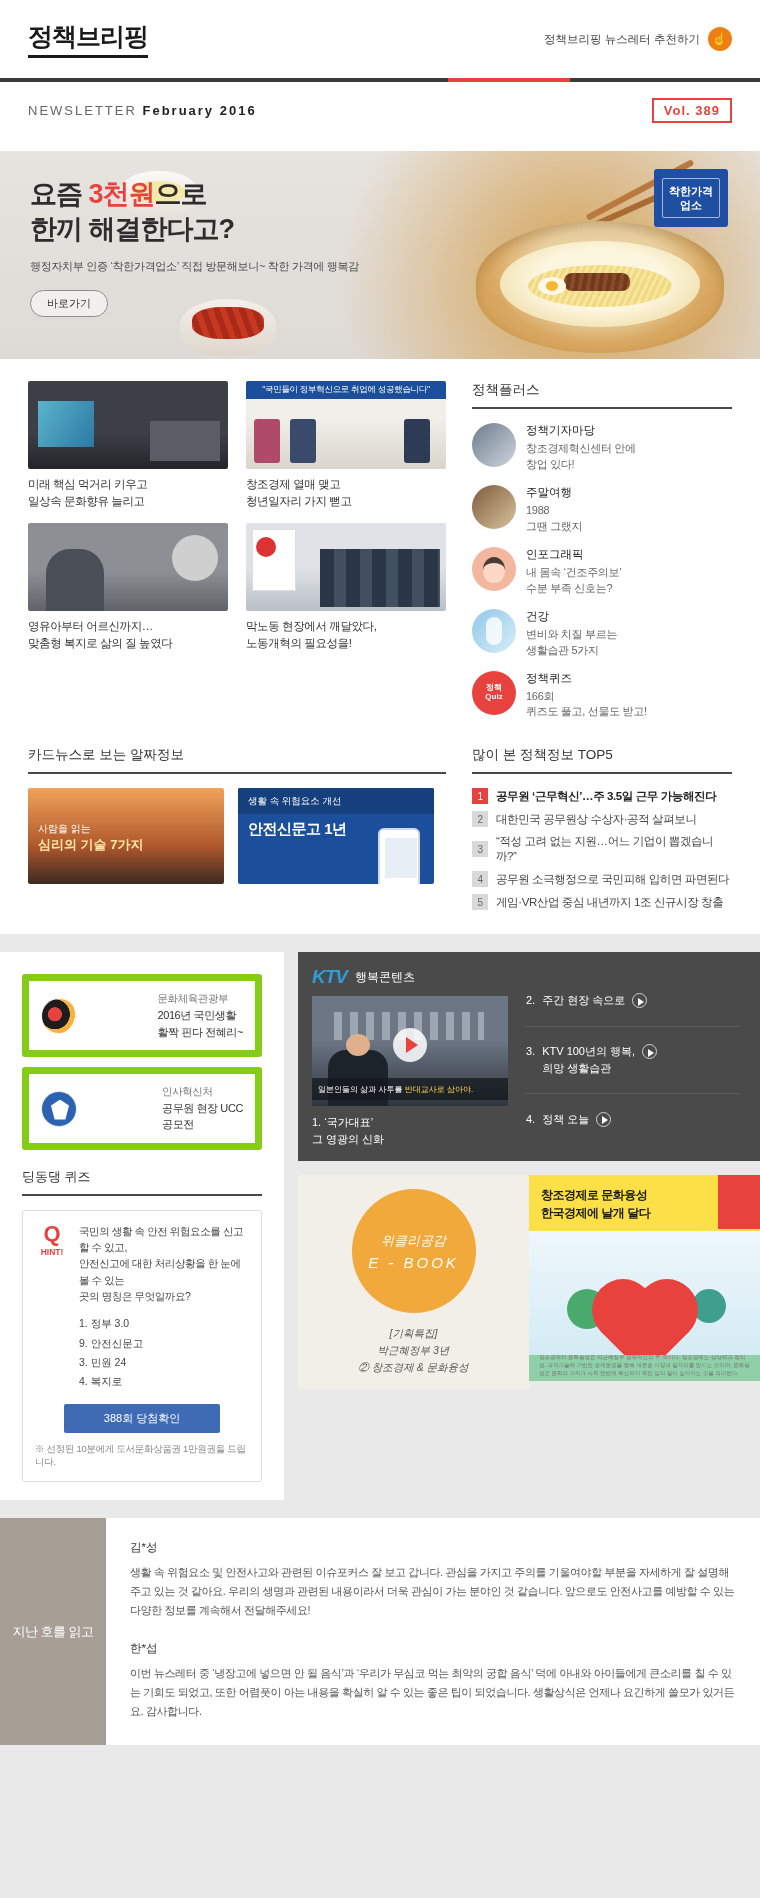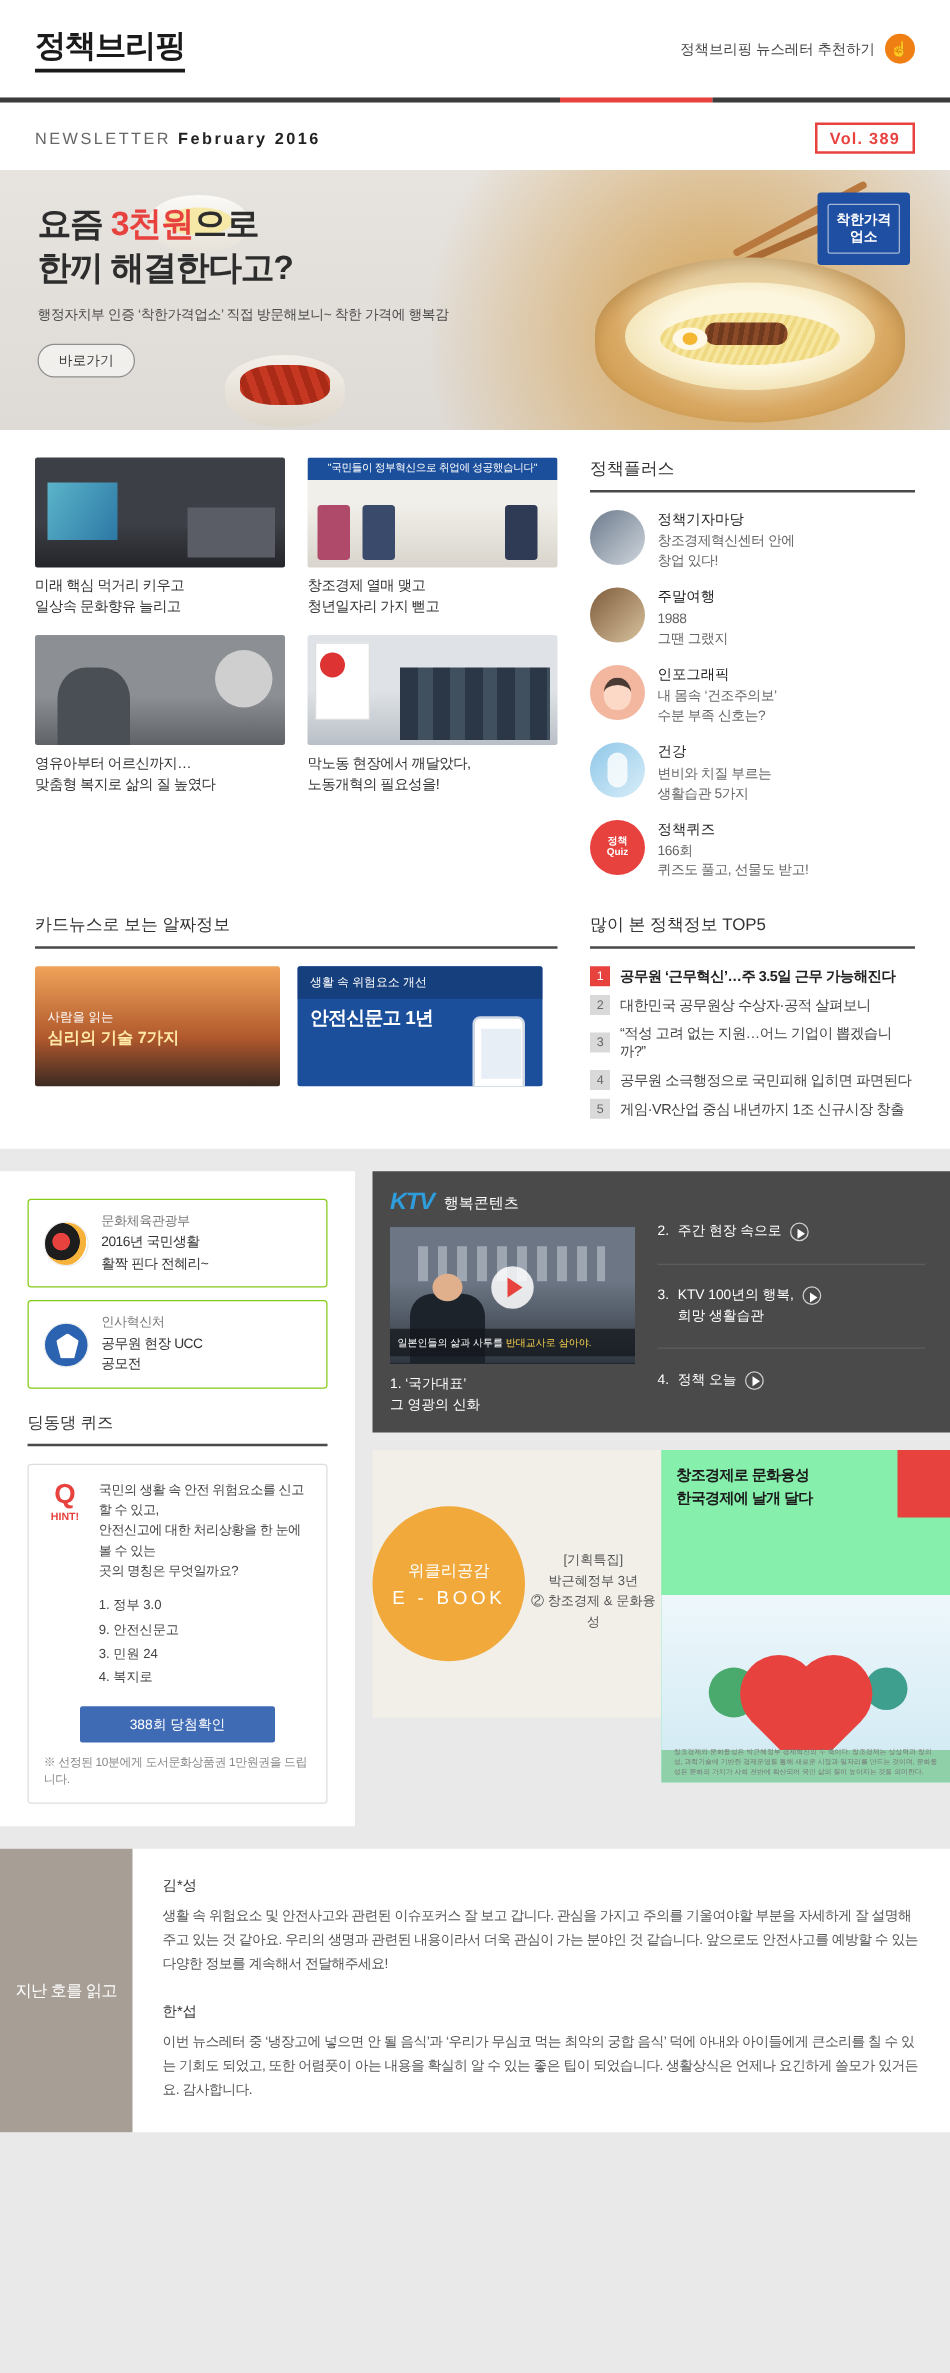--- a/index.html
+++ b/index.html
@@ -25,21 +25,21 @@
     width:24px;height:24px;border-radius:50%;background:#f07f13;color:#fff;
     display:flex;align-items:center;justify-content:center;font-size:12px;
   }
 
   .rulebar { display:flex; height:4px; }
   .rulebar .r1 { flex: 0 0 59%; background:#3b3b3b; }
   .rulebar .r2 { flex: 0 0 16%; background:#e8423f; }
   .rulebar .r3 { flex: 1; background:#3b3b3b; }
 
   
-  .nl-strip { background:#fff; padding: 16px 28px 13px 28px; display:flex; align-items:center; justify-content:space-between; }
+  .nl-strip { background:#fff; padding: 16px 28px 28px 28px; display:flex; align-items:center; justify-content:space-between; }
   .nl-title { font-size:13px; letter-spacing:2px; color:#666; }
   .nl-title b { color:#222; font-weight:bold; }
   .vol-badge {
     border:2px solid #e8423f; color:#e8423f; font-weight:bold; font-size:13px;
     padding:3px 10px; letter-spacing:1px;
   }
 
   
   .hero { position:relative; height:208px; background:#e4e1dd; overflow:hidden; margin: 0 0 0 0; }
   .hero-inner { position:relative; width:760px; height:208px; }
@@ -153,21 +153,21 @@
   .top5-row.first .txt { font-weight:bold; color:#222; }
   .txt { color:#444; }
 
   
   .block2 { display:flex; gap:0; margin-top:18px; }
   .b2-left { flex:0 0 284px; background:#fff; padding:22px 22px 18px 22px; }
   .b2-right { flex:1; background:#e9e9e9; padding-left:14px; }
 
   .b2-title { font-size:13px; color:#333; padding-bottom:8px; border-bottom:2px solid #4a4a4a; margin-bottom:14px; }
 
-  .evt { border:1px solid #84cc16; border-radius:3px; padding:10px 12px; display:flex; align-items:center; gap:10px; margin-bottom:10px; }
+  .evt { border:7px solid #84cc16; border-radius:3px; padding:10px 12px; display:flex; align-items:center; gap:10px; margin-bottom:10px;justify-content:space-between; }
   .evt-ic { flex:0 0 36px; height:36px; border-radius:50%; position:relative; overflow:hidden; background:#fff; border:1px solid #eee;}
   .ev1{ background:radial-gradient(circle at 38% 45%,#e8423f 0 24%,#1d1d1d 26% 52%, #f7b23b 54% 70%, #fff 72%);}
   .ev2{ background:#2b63b0; }
   .ev2:after{content:''; position:absolute; left:9px; top:8px; width:18px;height:20px;background:#fff; clip-path:polygon(50% 0,100% 30%,80% 100%,20% 100%,0 30%);}
   .evt-tx { font-size:11px; line-height:1.5; color:#333; letter-spacing:-0.4px; }
   .evt-tx .org { color:#777; font-size:10.5px; }
 
   .quiz-box { border:1px solid #ddd; border-radius:3px; padding:12px; }
   .quiz-head { display:flex; gap:10px; }
   .q-mark { flex:0 0 34px; text-align:center; }
@@ -196,26 +196,26 @@
   .play:after{content:''; width:0;height:0;border-left:12px solid #e8423f; border-top:8px solid transparent; border-bottom:8px solid transparent; margin-left:3px;}
   .ktv-cap { color:#fff; font-size:11px; margin-top:8px; line-height:1.5; }
   .ktv-right { flex:1; display:flex; flex-direction:column; justify-content:space-between; padding:26px 6px 20px 6px;}
   .ktv-li { display:flex; align-items:flex-start; gap:7px; color:#fff; font-size:11px; line-height:1.5; }
   .circ-play { flex:0 0 15px; height:15px; border-radius:50%; border:1px solid #cfcfcf; position:relative; margin-top:1px;}
   .circ-play:after{content:''; position:absolute; left:5px; top:3.5px; width:0;height:0;border-left:6px solid #fff;border-top:4px solid transparent;border-bottom:4px solid transparent;}
   .ktv-sep { height:1px; background:#5d5d5d; margin:10px 0; }
 
   
   .ebook { display:flex; margin-top:14px; }
-  .eb-left { flex:0 0 50%; background:#f1efe8; position:relative; height:214px; display:flex; flex-direction:row; align-items:center; justify-content:center;}
+  .eb-left { flex:0 0 50%; background:#f1efe8; position:relative; height:214px; display:flex; flex-direction:column; align-items:center; justify-content:center;font-style:italic;}
   .eb-circle { width:124px;height:124px;border-radius:50%; background:#f0a93a; display:flex; flex-direction:column; align-items:center; justify-content:center; color:#fff;}
   .eb-circle .c1{font-size:13px;}
   .eb-circle .c2{font-size:15px; letter-spacing:3px; margin-top:4px;}
   .eb-meta { text-align:center; margin-top:12px; font-size:10.5px; color:#555; line-height:1.6;}
-  .eb-right { flex:1; background:#86efac; height:266px; position:relative; overflow:hidden; padding:12px; }
+  .eb-right { flex:1; background:#fde047; height:206px; position:relative; overflow:hidden; padding:12px; }
   .eb-tag { position:absolute; right:0; top:0; width:42px; height:54px; background:#e8423f;}
   .eb-h { font-size:12px; font-weight:bold; color:#1b1b1b; line-height:1.45; letter-spacing:-0.5px;}
   .eb-art { position:absolute; left:0; bottom:0; width:100%; height:150px; background:linear-gradient(180deg,#eef7fb 0%,#cfe9f3 100%); }
   .eb-art .heart { position:absolute; left:50%; bottom:18px; transform:translateX(-50%) rotate(-45deg); width:62px;height:62px;background:#e8423f;}
   .eb-art .heart:before,.eb-art .heart:after{content:''; position:absolute; width:62px;height:62px;background:#e8423f;border-radius:50%;}
   .eb-art .heart:before{top:-31px;left:0;}
   .eb-art .heart:after{top:0;left:31px;}
   .eb-art .tree { position:absolute; left:38px; bottom:52px; width:40px;height:40px;border-radius:50%; background:#4aa96c;}
   .eb-art .tree2 { position:absolute; right:34px; bottom:58px; width:34px;height:34px;border-radius:50%; background:#3f9f8e;}
   .eb-art .ground { position:absolute; left:0; bottom:0; width:100%; height:26px; background:#8fd0a8;}

